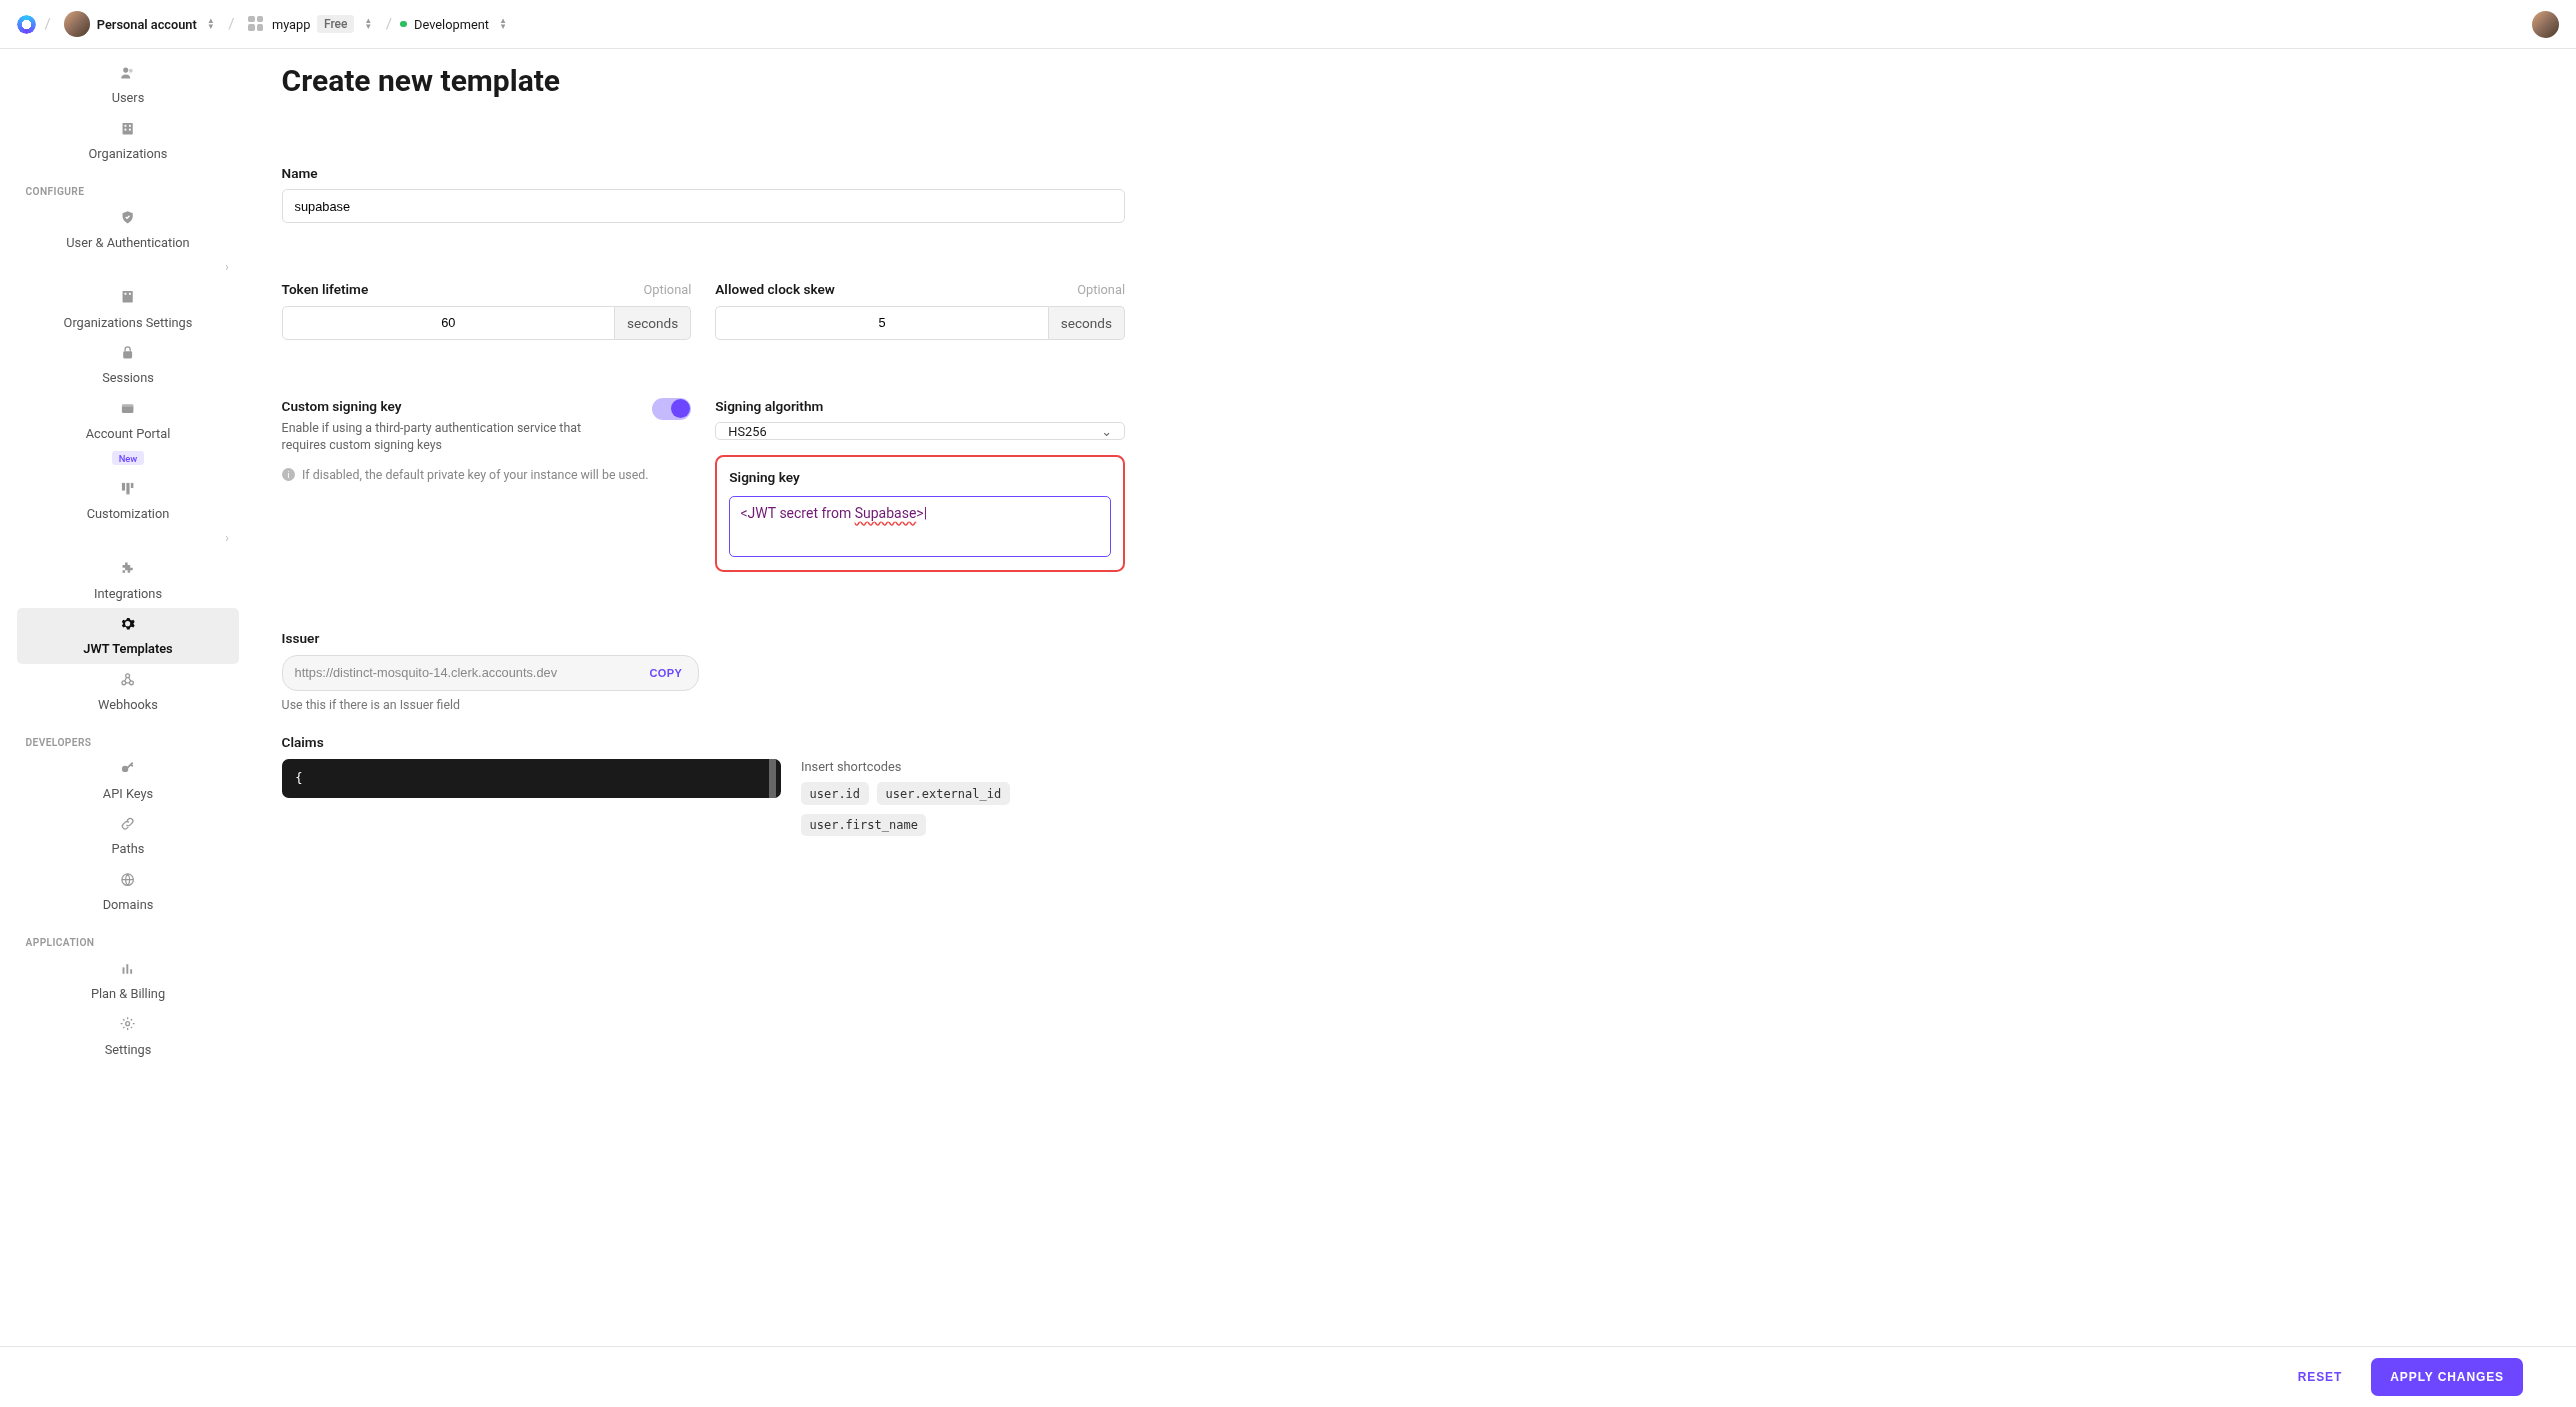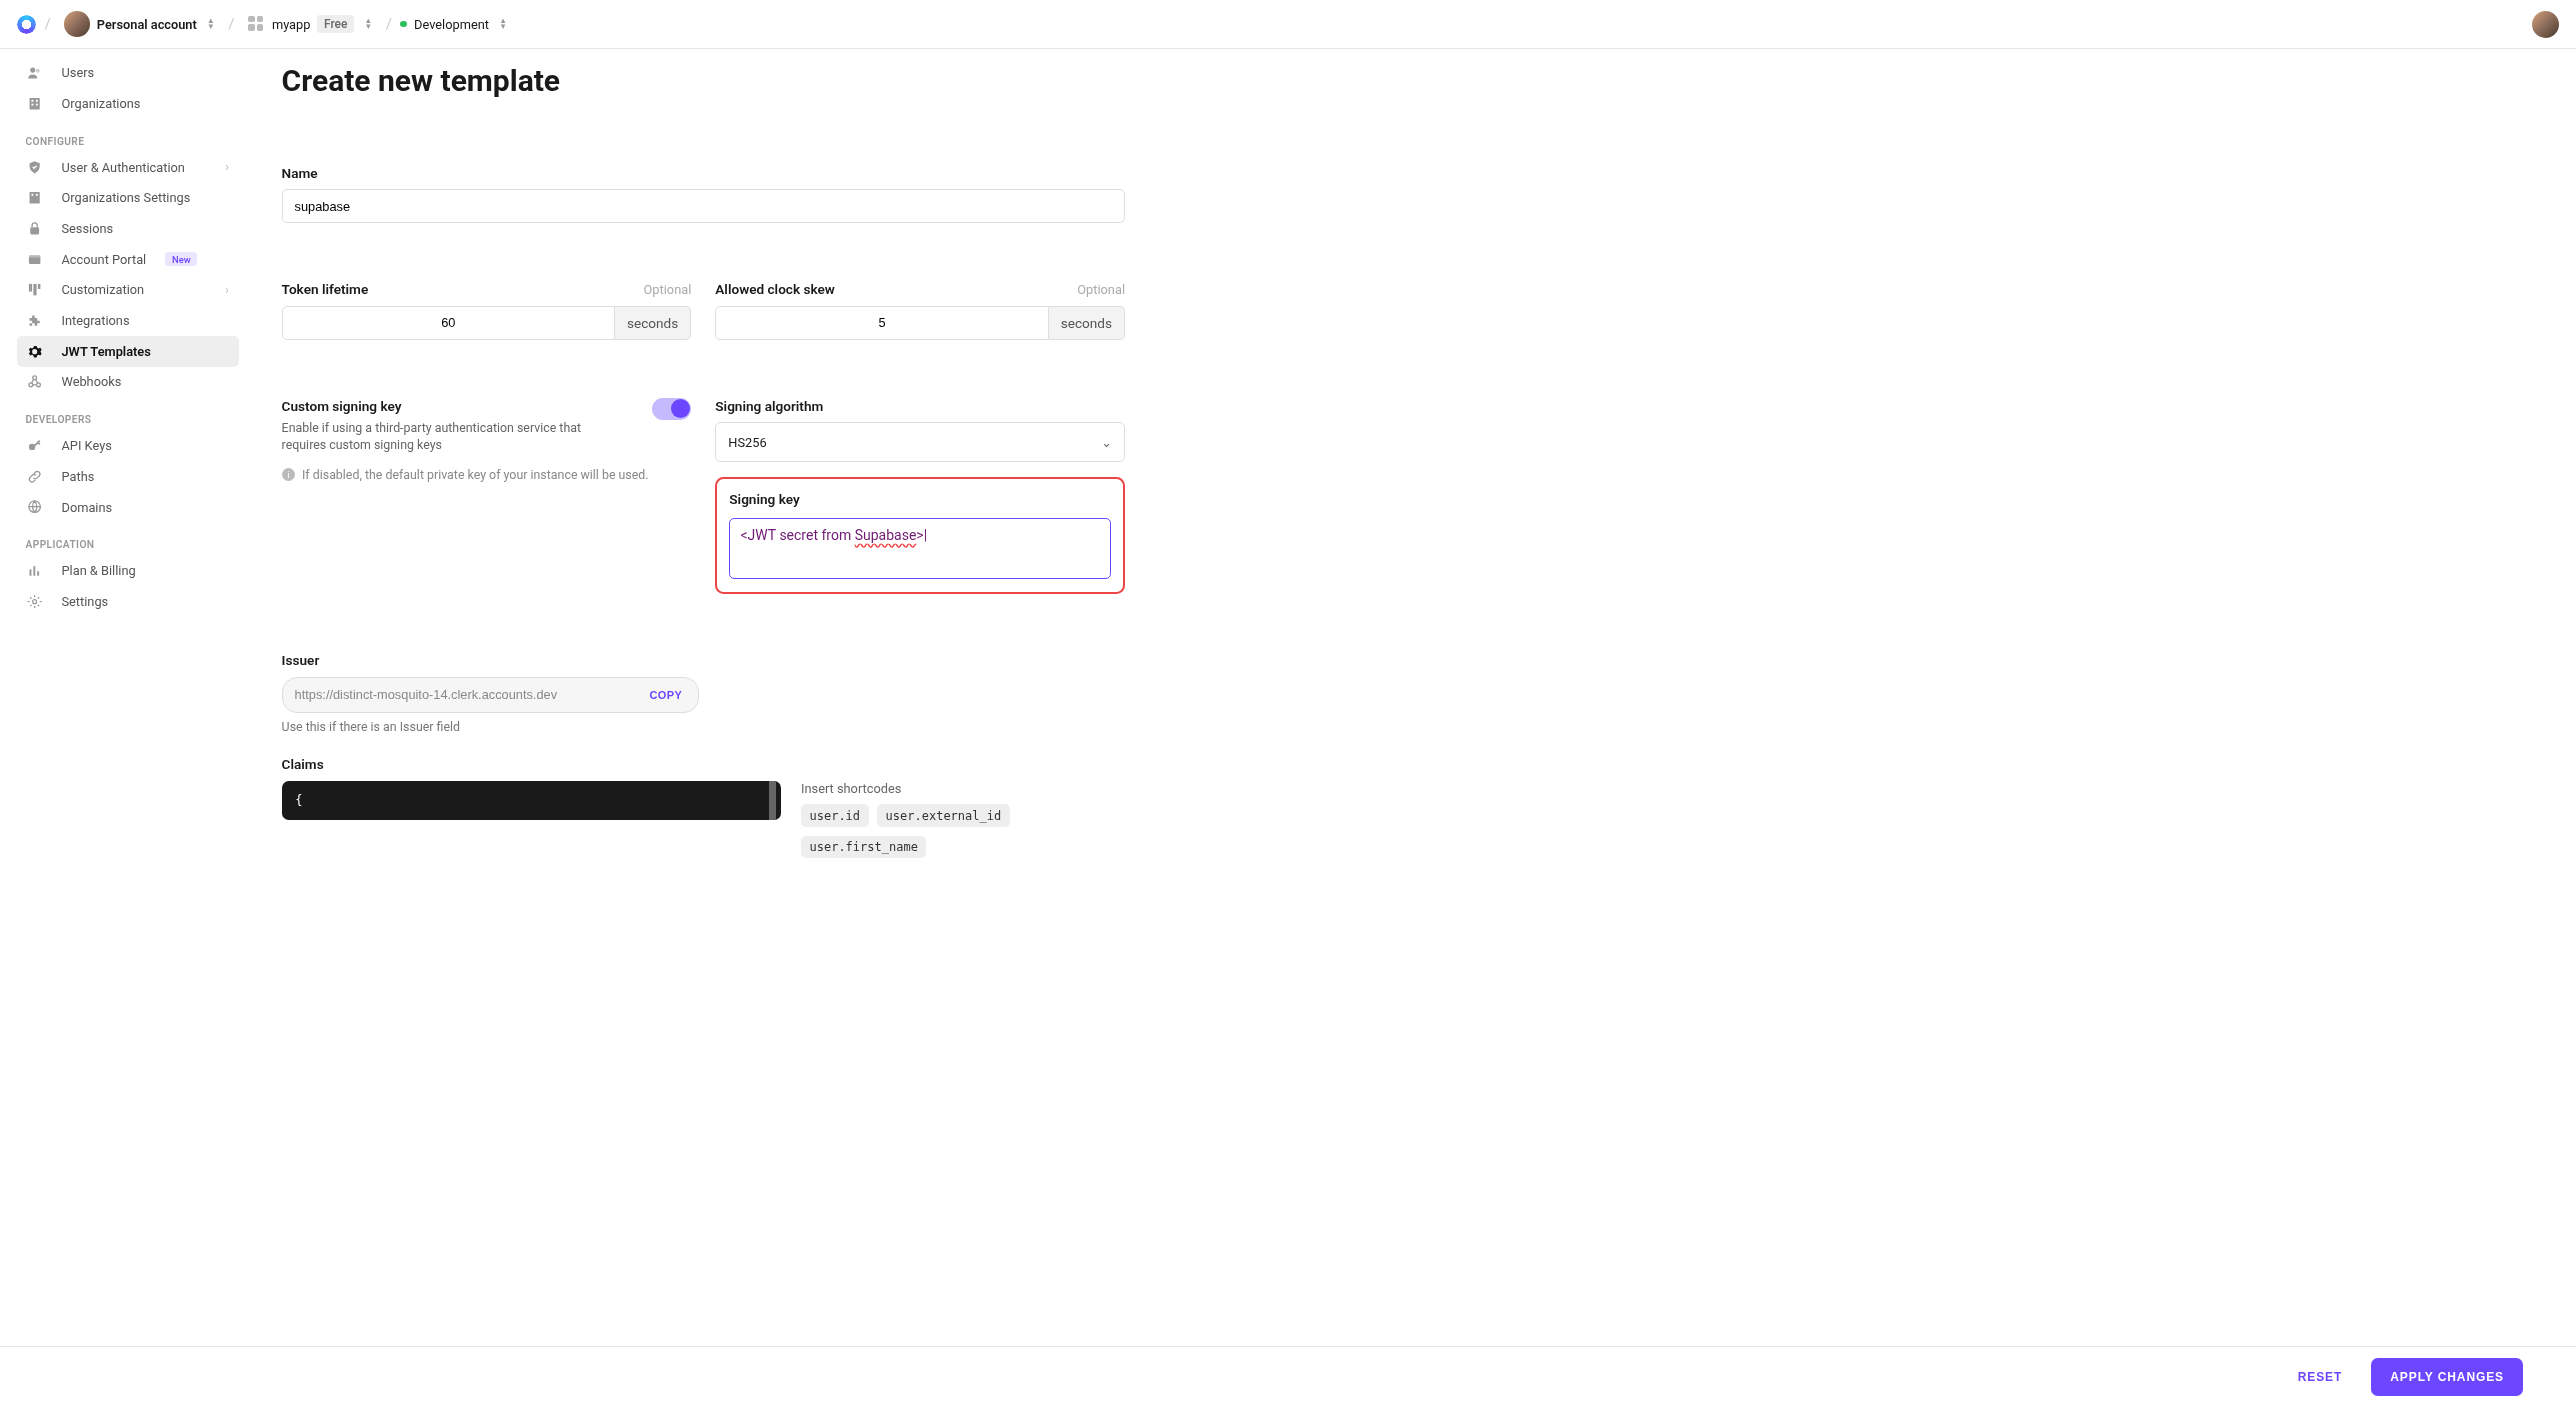--- a/index.html
+++ b/index.html
@@ -67,25 +67,26 @@
   width: 256px;
   padding: 8.5px 17px 17px 17px;
   flex-shrink: 0;
 }
 .sidebar-group-label {
   color: #999; font-size: 10.2px; font-weight: 600;
   letter-spacing: 0.4px;
   padding: 17px 8.5px 5.1px;
 }
 .sidebar-item {
-  display: flex; align-items: center; gap: 19px;
+  display: flex; align-items: center; gap: 10px;
   padding: 7.7px 10.2px;
   color: #555; font-size: 12.8px;
   border-radius: 5.1px;
   cursor: pointer;
+  flex-direction: column;
 }
 .sidebar-item .icon { width: 15.3px; height: 15.3px; color: #999; display: inline-flex; align-items: center; justify-content: center; }
 .sidebar-item.active { background: #eee; color: #111; font-weight: 600; }
 .sidebar-item.active .icon { color: #111; }
 .sidebar-item .chev { margin-left: auto; color: #bbb; font-size: 12px; }
 .badge-new {
   background: #ebe6ff; color: #6c47ff;
   font-size: 9.4px; padding: 1.7px 6.8px; border-radius: 3.4px;
   font-weight: 500;
 }
@@ -131,21 +132,21 @@
   background: #c6baff; position: relative;
   flex-shrink: 0; cursor: pointer;
 }
 .toggle::after {
   content: ""; position: absolute;
   width: 19px; height: 19px; border-radius: 50%;
   background: #6c47ff; top: 1.7px; right: 1.7px;
 }
 
 .select {
-  width: 100%; height: 40px;
+  width: 100%; height: 18px;
   border: 0.9px solid #ddd; border-radius: 5.1px;
   padding: 0 12px; font-size: 12.8px; background: #fff;
   display: flex; align-items: center; justify-content: space-between;
   cursor: pointer;
 }
 .select .chev { color: #666; }
 
 .signing-key-box {
   border: 2.1px solid #ef4444;
   border-radius: 8.5px;

